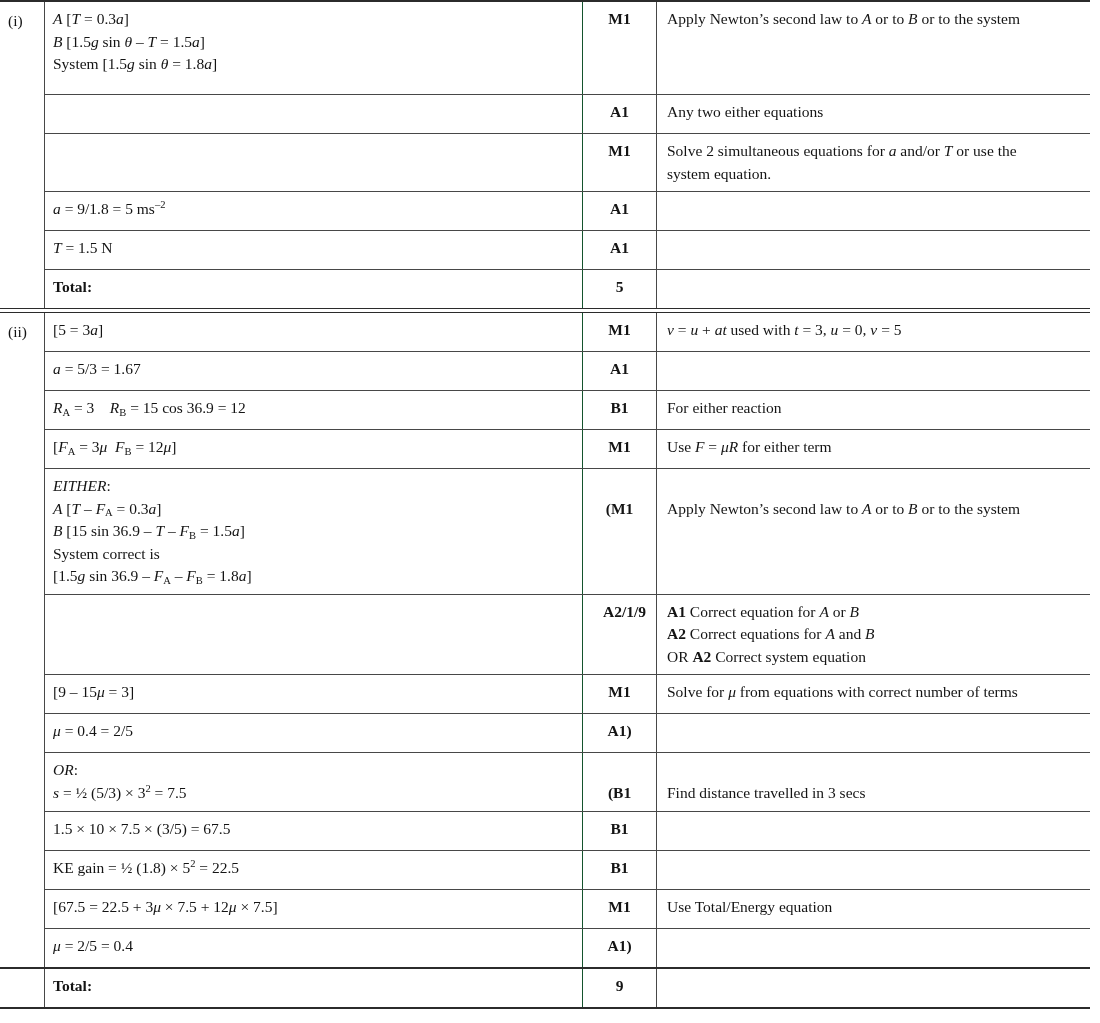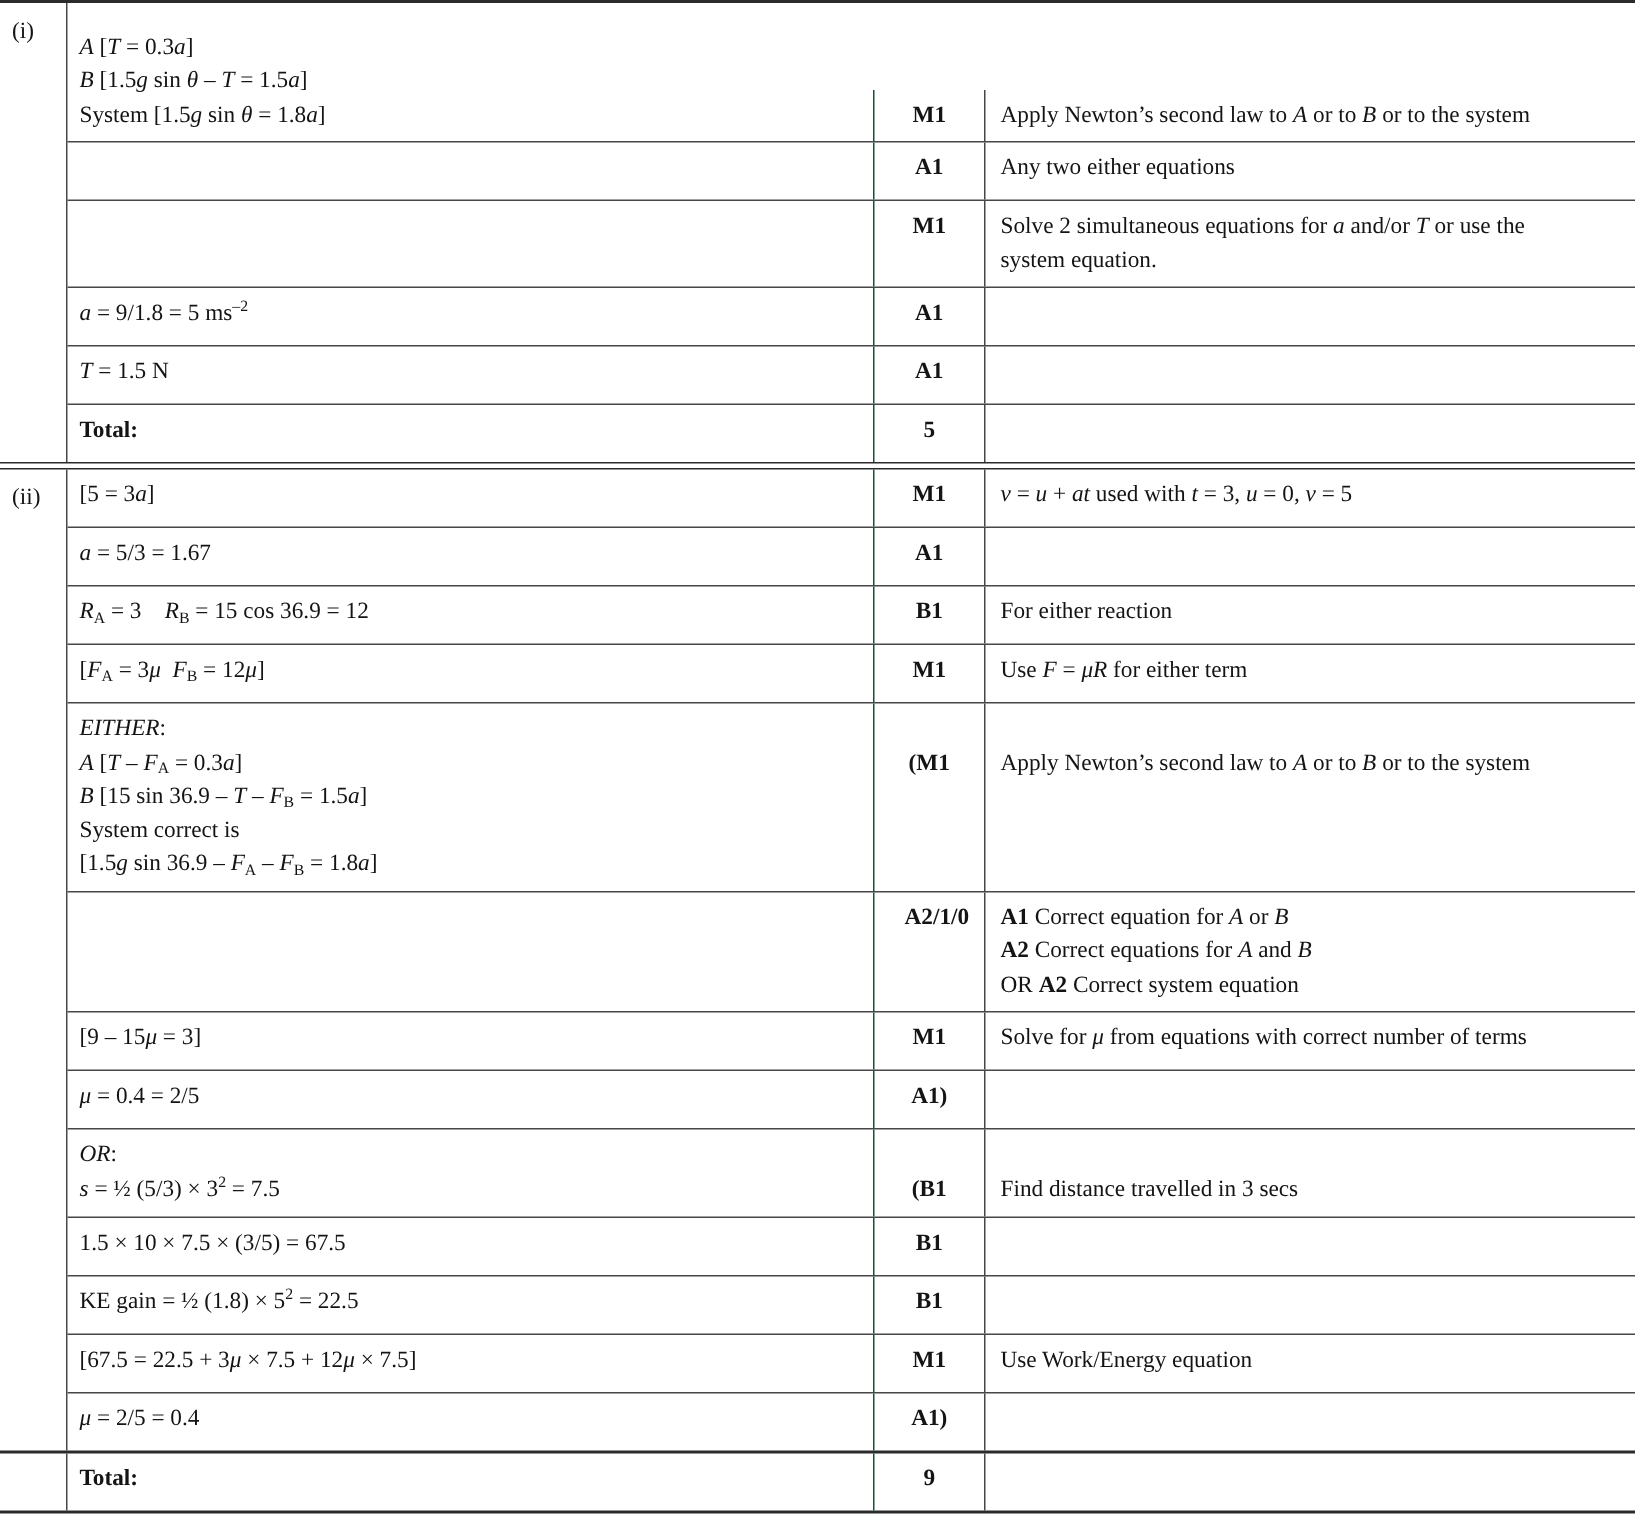--- a/index.html
+++ b/index.html
@@ -46,21 +46,21 @@
     white-space:nowrap;
   }
   .c-comm {
     flex:1 1 auto;
     padding:6px 12px 6px 10px;
     box-sizing:border-box;
     min-width:0;
   }
 
   
-  .section-0 .row-0 { min-height:92px;align-items:flex-end; }
+  .section-0 .row-0 { min-height:92px; }
 
   
   .offset-1 { padding-top:29px; }
 
   .row-total .c-work { text-align:left; font-weight:bold; padding-right:14px; }
   .row-total .c-mark { font-weight:bold; }
 
   .sep-double { border-top:1.5px solid #2b2b2b; border-bottom:1.5px solid #2b2b2b; height:3px; }
   .sep-thick  { border-top:2px solid #2b2b2b; height:0; }
 
@@ -170,21 +170,21 @@
               <div class="line">System correct is</div>
               <div class="line">[1.5<i>g</i> sin 36.9 – <i>F</i><sub>A</sub> – <i>F</i><sub>B</sub> = 1.8<i>a</i>]</div>
             </div>
             <div class="c-mark offset-1"><span>(M1</span></div>
             <div class="c-comm offset-1">
               <div class="line">Apply Newton’s second law to <i>A</i> or to <i>B</i> or to the system</div>
             </div>
           </div>
           <div class="row row-5">
             <div class="c-work"></div>
-            <div class="c-mark"><span>A2/1/0</span></div>
+            <div class="c-mark"><span>A2/1/9</span></div>
             <div class="c-comm">
               <div class="line"><b>A1</b> Correct equation for <i>A</i> or <i>B</i></div>
               <div class="line"><b>A2</b> Correct equations for <i>A</i> and <i>B</i></div>
               <div class="line">OR <b>A2</b> Correct system equation</div>
             </div>
           </div>
           <div class="row row-6">
             <div class="c-work">
               <div class="line">[9 – 15<i>μ</i> = 3]</div>
             </div>
@@ -223,21 +223,21 @@
             </div>
             <div class="c-mark"><span>B1</span></div>
             <div class="c-comm"></div>
           </div>
           <div class="row row-11">
             <div class="c-work">
               <div class="line">[67.5 = 22.5 + 3<i>μ</i> × 7.5 + 12<i>μ</i> × 7.5]</div>
             </div>
             <div class="c-mark"><span>M1</span></div>
             <div class="c-comm">
-              <div class="line">Use Work/Energy equation</div>
+              <div class="line">Use Total/Energy equation</div>
             </div>
           </div>
           <div class="row row-12">
             <div class="c-work">
               <div class="line"><i>μ</i> = 2/5 = 0.4</div>
             </div>
             <div class="c-mark"><span>A1)</span></div>
             <div class="c-comm"></div>
           </div>
         </div>

